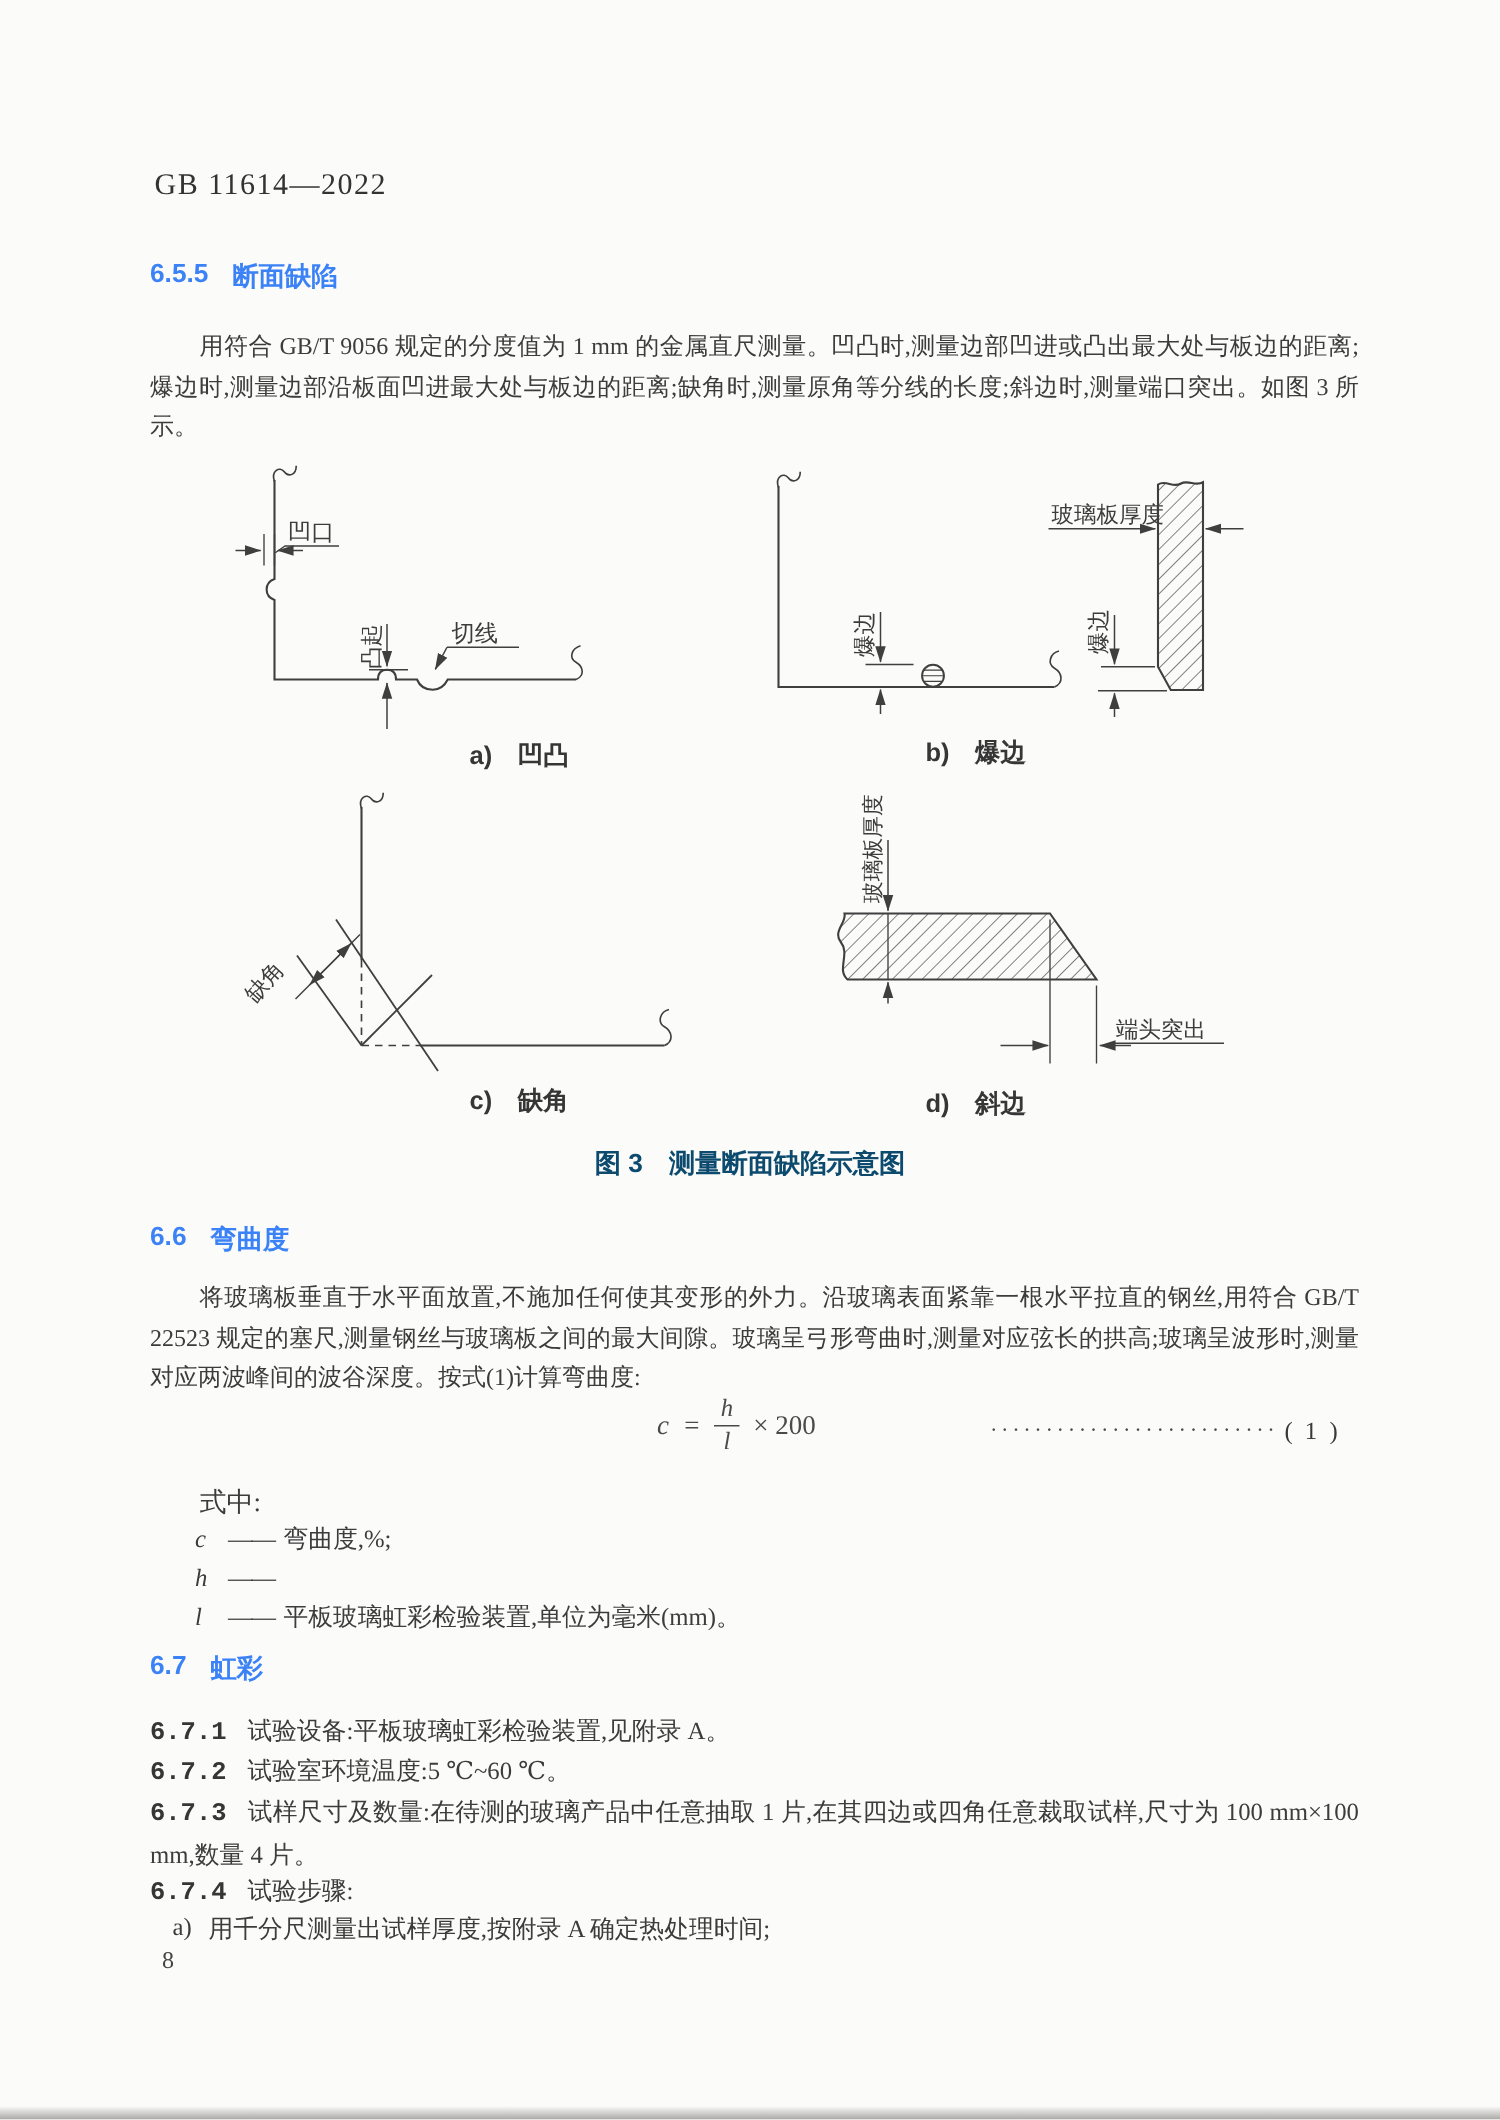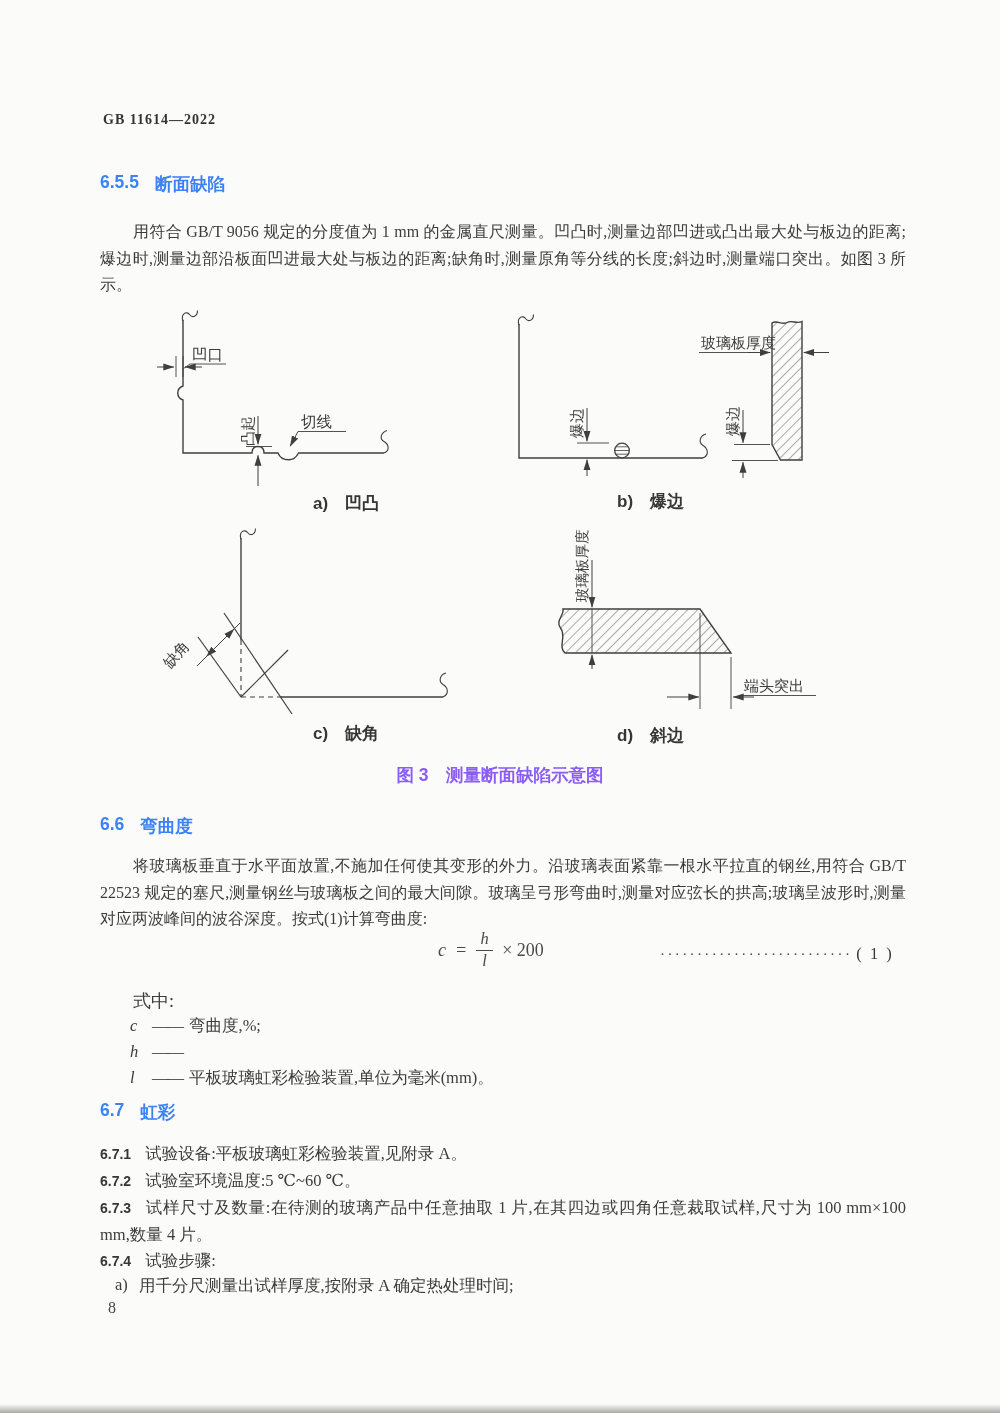--- a/index.html
+++ b/index.html
@@ -1,29 +1,29 @@
 <!DOCTYPE html>
 <html><head>
 <meta charset="utf-8">
 <style>
   html,body{margin:0;padding:0;}
   body{width:1000px;height:1413px;position:relative;background:#fbfbfa;
        font-family:"Liberation Serif","DejaVu Serif",serif;color:#3a3a3a;}
   .page{position:absolute;inset:0;overflow:hidden;}
   .abs{position:absolute;}
-  .doc-code{font-weight:bold;font-size:14px;letter-spacing:1px;color:#333;}
+  .doc-code{font-weight:normal;font-size:20px;letter-spacing:1px;color:#333;}
   .head{font-family:"Liberation Sans","DejaVu Sans",sans-serif;font-weight:700;
         font-size:17.5px;color:#3b82f6;display:flex;gap:16px;}
   .body-p{font-size:16px;line-height:26.5px;text-align:justify;color:#3c3c3c;
           text-indent:33px;margin:0;width:806px;}
-  .num-sans{font-family:Liberation Sans, sans-serif;font-weight:700;
-            font-size:14px;margin-right:14px;color:#363636;}
+  .num-sans{font-family:Liberation Mono, monospace;font-weight:700;
+            font-size:17px;margin-right:14px;color:#363636;}
   .item-p{font-size:16.5px;line-height:26.5px;text-align:justify;margin:0;width:806px;color:#3c3c3c;}
   .fig-caption{width:1000px;text-align:center;font-family:"Liberation Sans","DejaVu Sans",sans-serif;
-               font-weight:700;font-size:17.5px;color:#8b5cf6;}
+               font-weight:700;font-size:17.5px;color:#0c4a6e;}
   .formula{display:flex;align-items:center;gap:9px;font-size:18px;font-style:italic;color:#4a4a4a;}
   .frac{display:inline-flex;flex-direction:column;align-items:center;line-height:1;}
   .frac .bar{width:17px;height:1.4px;background:#4a4a4a;margin:2px 0;}
   .frac span{font-size:16.5px;}
   .eq-dots{font-size:15px;letter-spacing:2.4px;color:#4a4a4a;white-space:nowrap;}
   .eq-no{font-size:16.5px;margin-left:4px;letter-spacing:2px;}
   .where{font-size:18px;color:#3c3c3c;}
   .def-row{font-size:16.5px;line-height:26px;color:#3c3c3c;display:flex;}
   .def-row .sym{font-style:italic;width:20px;}
   .def-row .dash{margin:0 6px 0 2px;letter-spacing:-1px;}

